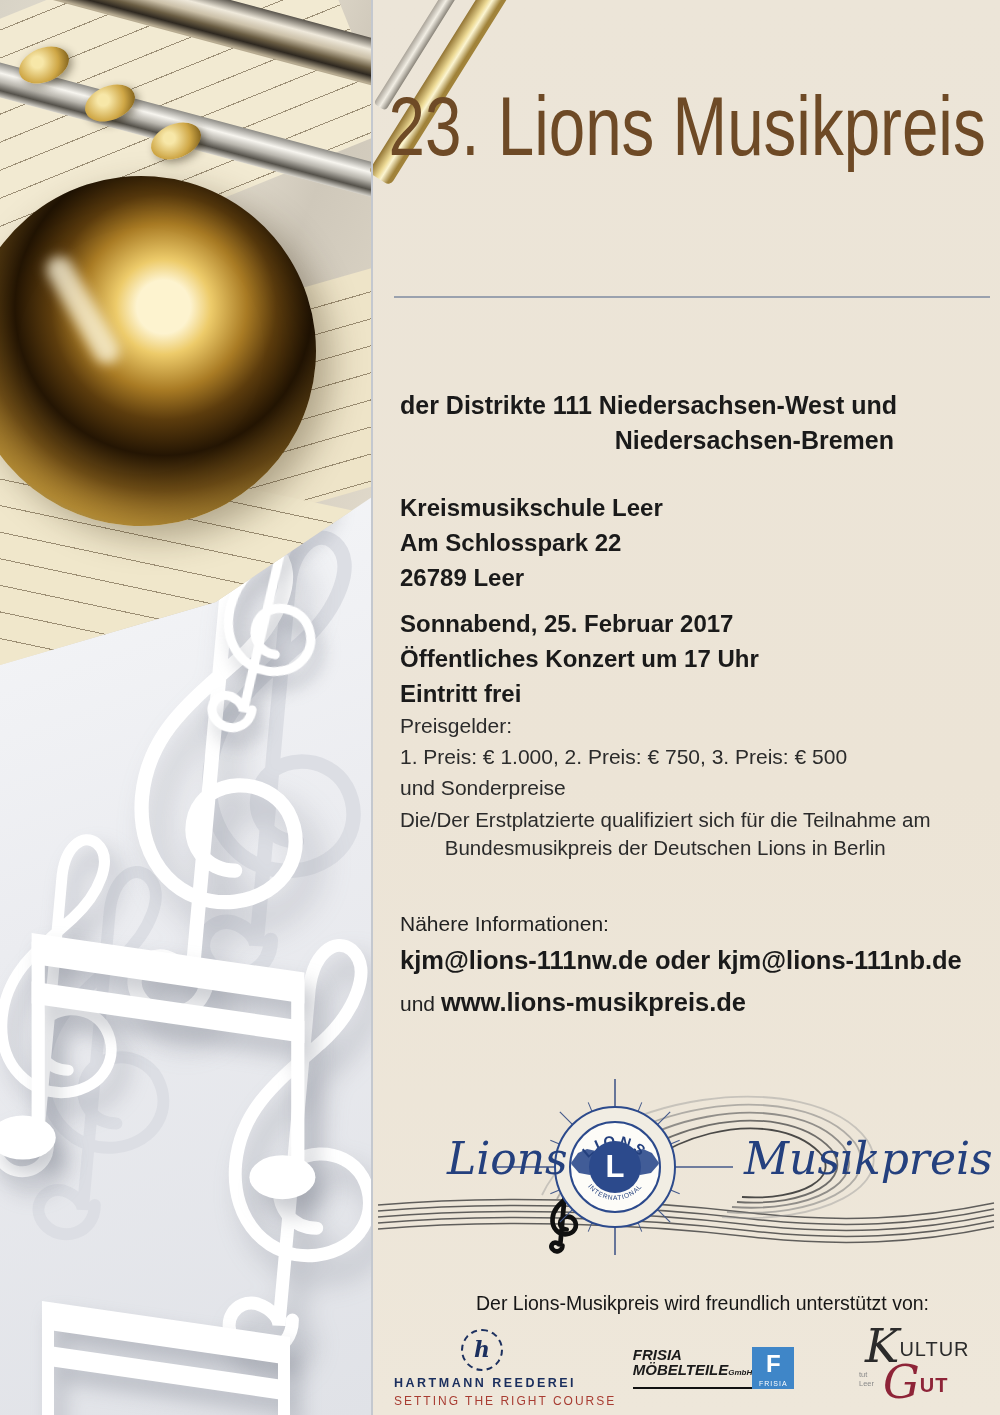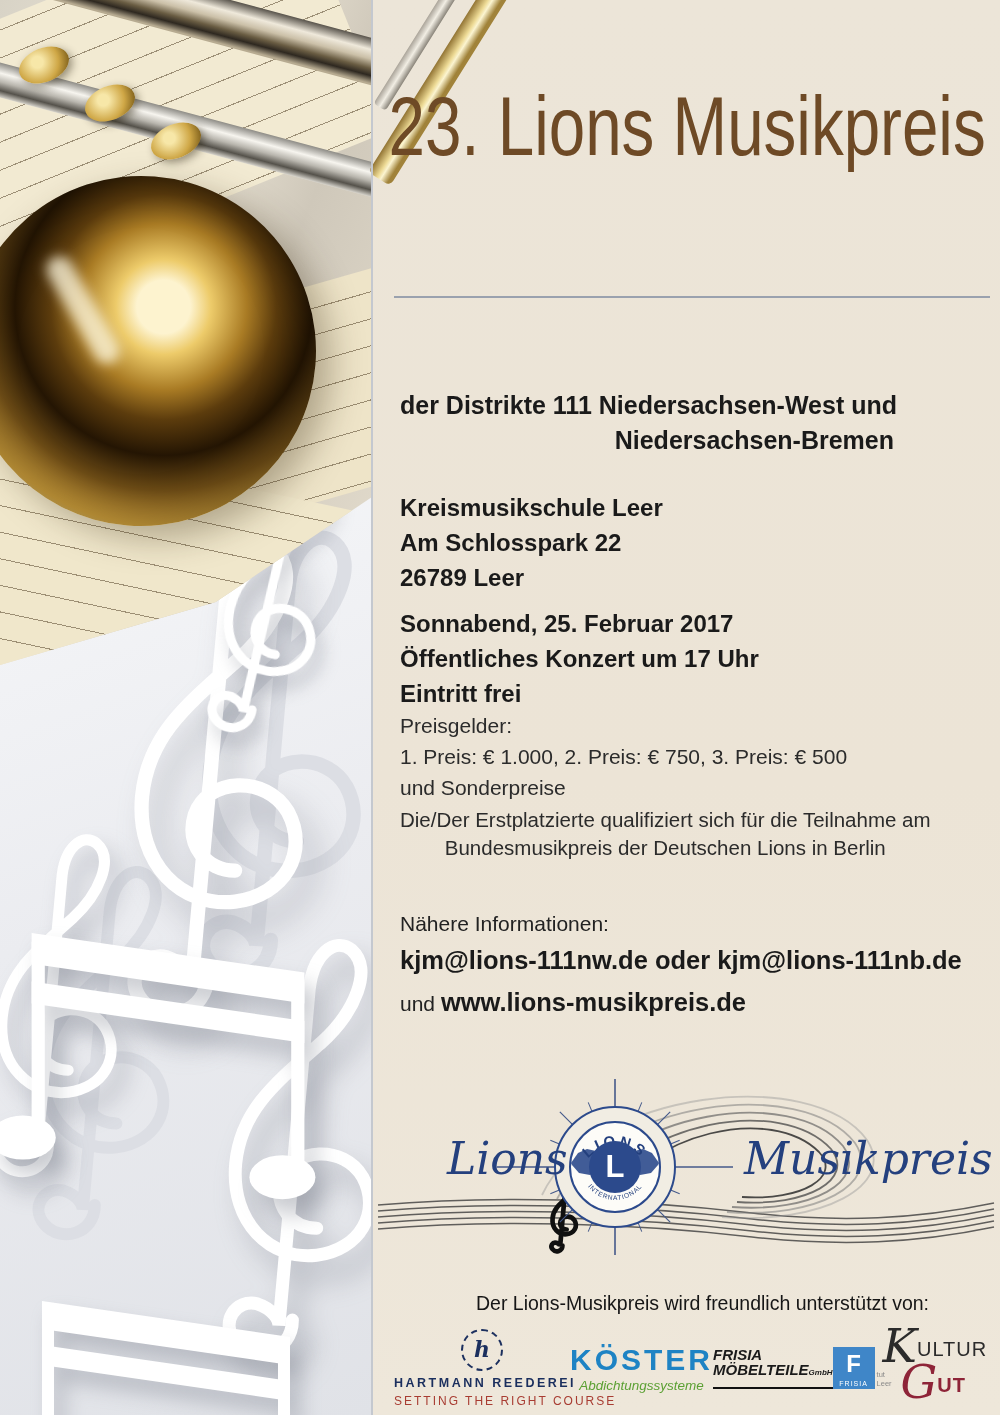--- a/index.html
+++ b/index.html
@@ -257,24 +257,20 @@
 
   <div class="sponsor-head">Der Lions-Musikpreis wird freundlich unterstützt von:</div>
   <div class="sponsor-row">
 
     <div class="sp hartmann">
       <div class="h-circle">h</div>
       <div class="h-name">HARTMANN REEDEREI</div>
       <div class="h-tag">SETTING THE RIGHT COURSE</div>
     </div>
 
-    <div class="sp koester">
-      <div class="k-name">KÖSTER</div>
-      <div class="k-sub">Abdichtungssysteme</div>
-    </div>
 
     <div class="sp frisia">
       <div class="f-text">
         <div>FRISIA</div>
         <div><span>MÖBELTEILE</span><span class="suffix">GmbH</span></div>
       </div>
       <div class="f-badge">
         <div class="f-letter">F</div>
         <div class="f-bname">FRISIA</div>
       </div>

